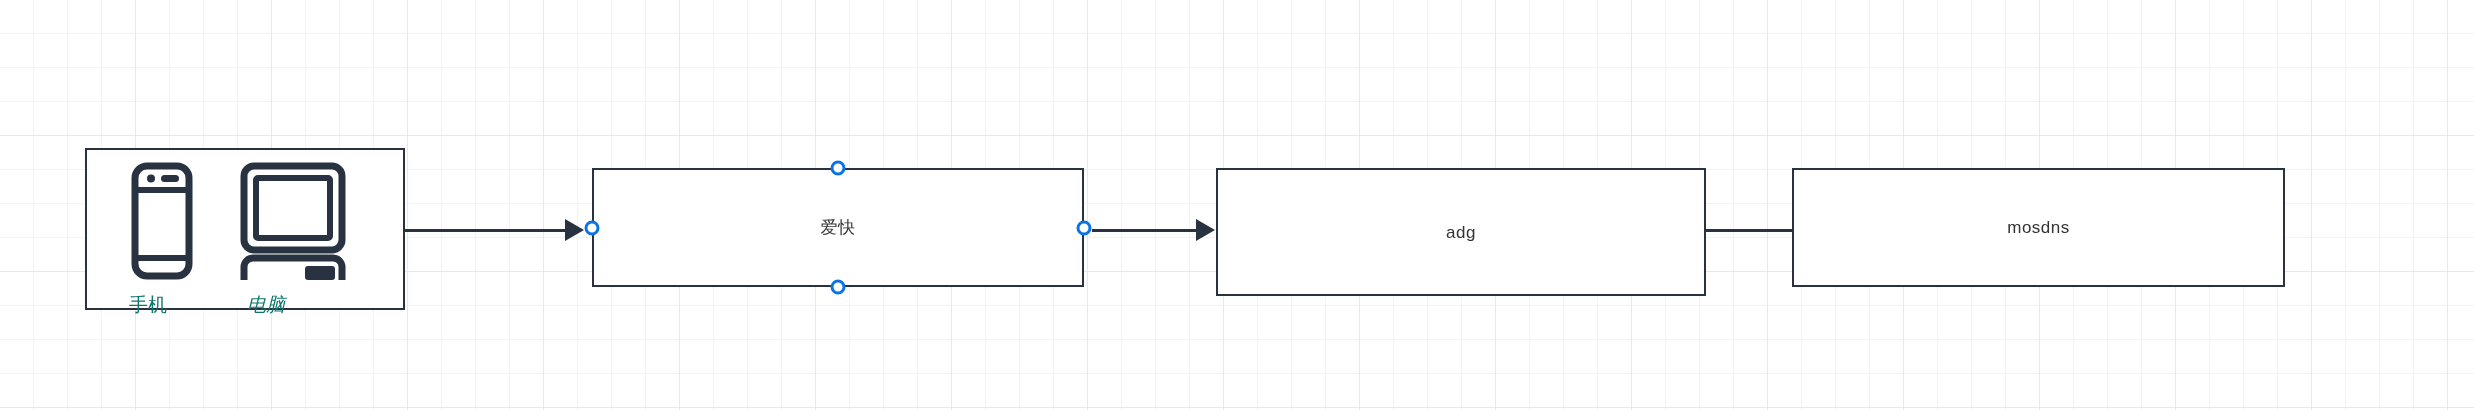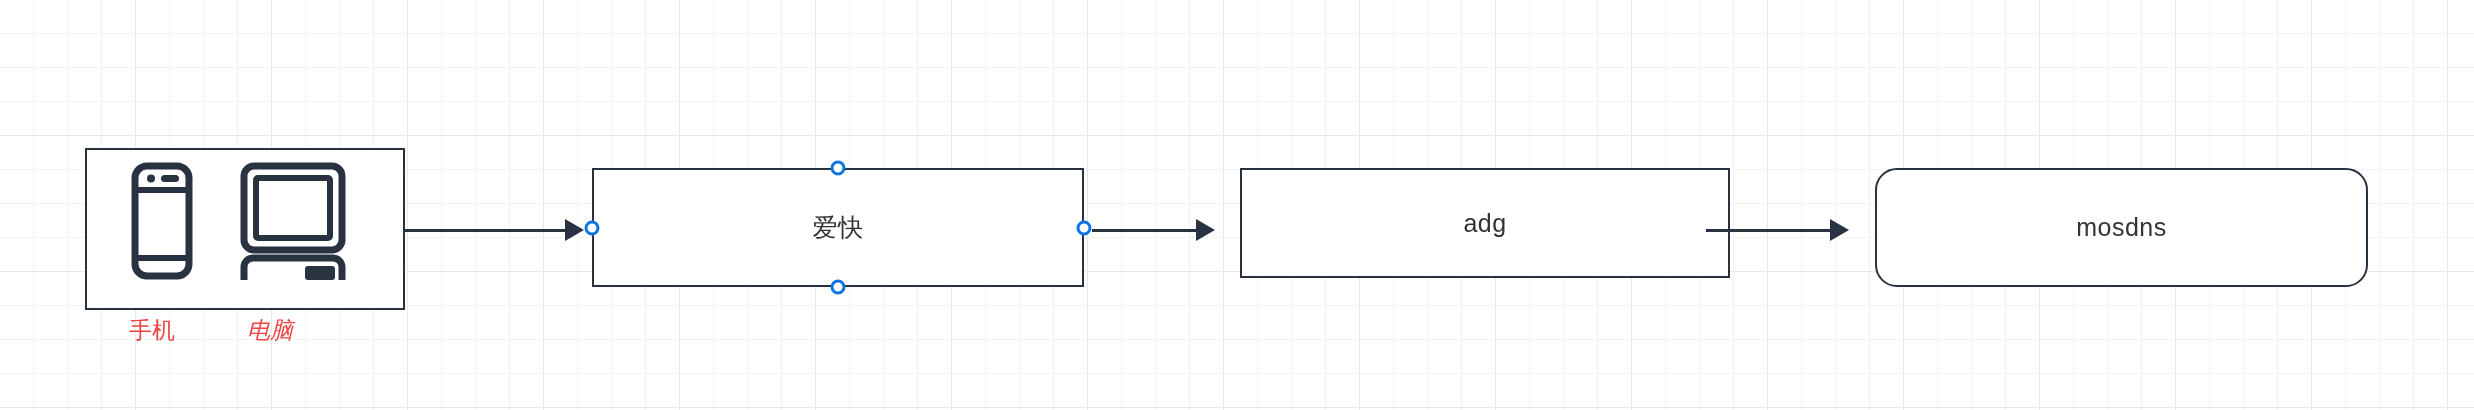--- a/index.html
+++ b/index.html
@@ -32,43 +32,42 @@
     position: absolute;
     box-sizing: border-box;
     background: #ffffff;
     border: 2px solid #293241;
     display: flex;
     align-items: center;
     justify-content: center;
   }
   .node-label {
     color: #333333;
-    font-size: 25px;
+    font-size: 17px;
     line-height: 1;
     letter-spacing: 0.5px;
     white-space: nowrap;
     user-select: none;
   }
 
   
   #device-group {
     display: block;
   }
   .device-icons {
     position: absolute;
     inset: 0;
   }
   .device-caption {
     position: absolute;
-    color: #ef4444;
-    font-size: 23px;
+    color: #0f766e;
+    font-size: 19px;
     line-height: 1;
     white-space: nowrap;
     user-select: none;
-    margin-top: 24px;
   }
 
   
   .edge {
     position: absolute;
     height: 0;
     border-top: 3px solid #293241;
   }
   .arrow-head {
     position: absolute;
@@ -129,24 +128,24 @@
   </div>
 
   <div class="handle" style="left:838px;  top:168px;"></div>
   <div class="handle" style="left:592px;  top:228px;"></div>
   <div class="handle" style="left:1084px; top:228px;"></div>
   <div class="handle" style="left:838px;  top:287px;"></div>
 
   <div class="edge" style="left:1092px; top:229px; width:112px;"></div>
   <div class="arrow-head" style="left:1196px; top:219px;"></div>
 
-  <div class="node" id="node-adg" style="left:1216px; top:168px; width:490px; height:110px;margin-left:24px;">
+  <div class="node" id="node-adg" style="left:1216px; top:168px; width:490px; height:128px;">
     <span class="node-label">adg</span>
   </div>
 
   <div class="edge" style="left:1706px; top:229px; width:132px;"></div>
   <div class="arrow-head" style="left:1830px; top:219px;"></div>
 
-  <div class="node" id="node-mosdns" style="left:1875px; top:168px; width:493px; height:119px;border-radius:22px;">
+  <div class="node" id="node-mosdns" style="left:1792px; top:168px; width:493px; height:119px;">
     <span class="node-label">mosdns</span>
   </div>
 
 </div>
 
 </body></html>

